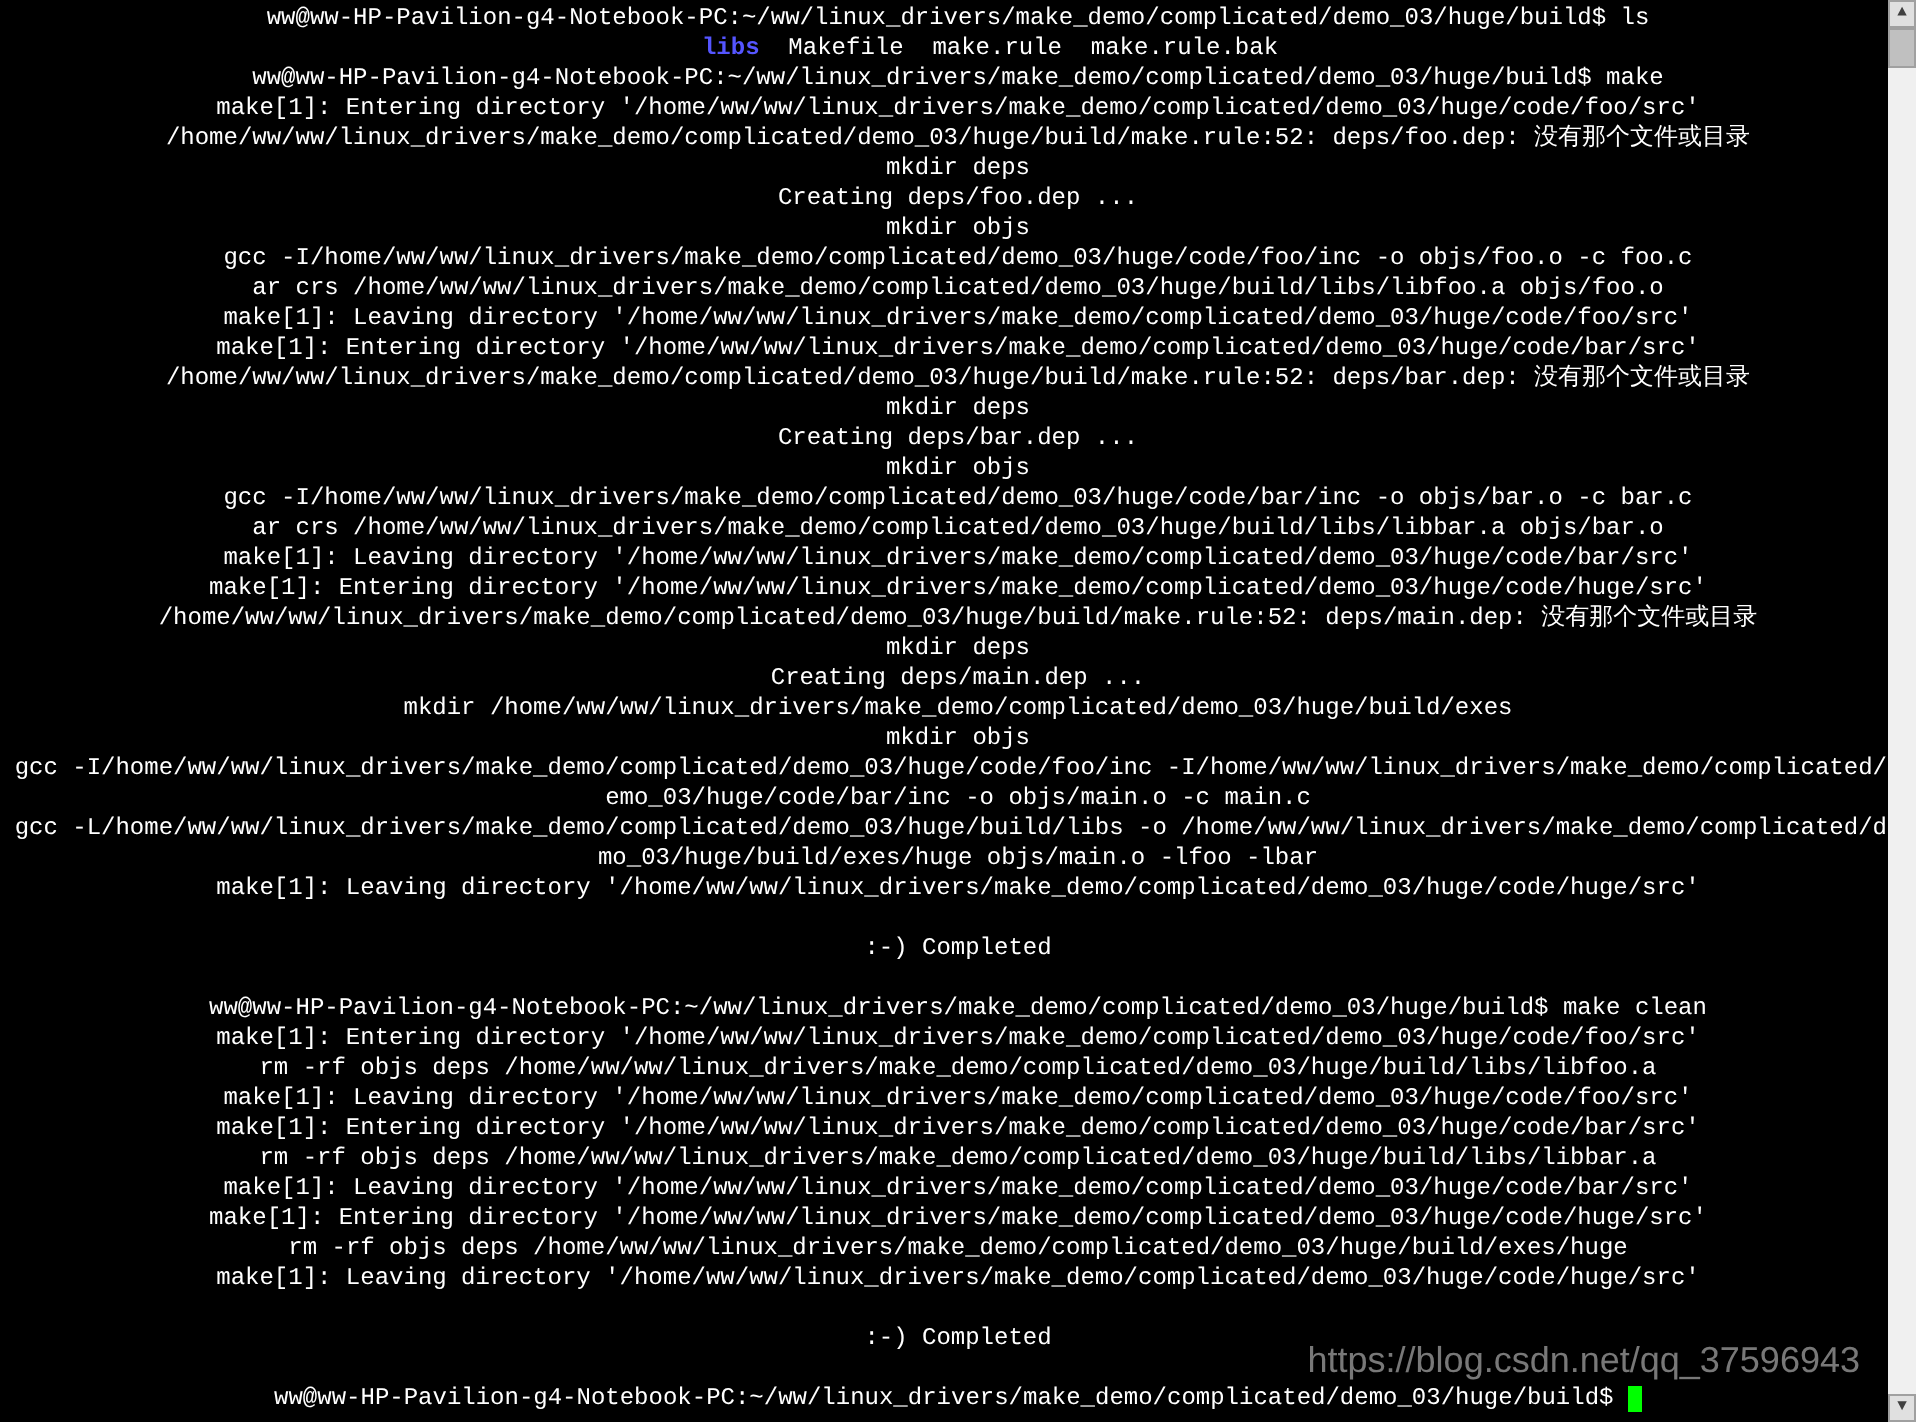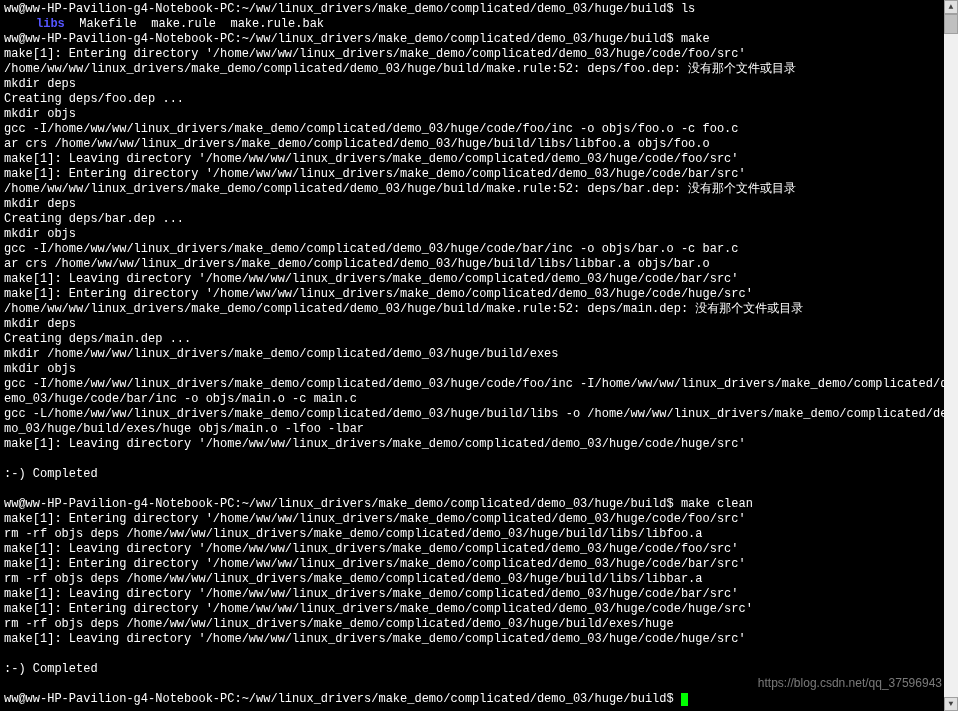--- a/index.html
+++ b/index.html
@@ -19,39 +19,40 @@
       overflow: hidden;
       position: relative;
     }
     .terminal {
       white-space: pre;
       word-break: break-all;
     }
     .line {
       white-space: pre-wrap;
       word-break: break-all;
+      text-align: center;
     }
     .libs {
       color: #5555ff;
       font-weight: bold;
       margin-left: 32px;
     }
     .cursor {
       display: inline-block;
       width: 7px;
       height: 13px;
       background: #00ff00;
       vertical-align: text-bottom;
     }
     .watermark {
       position: absolute;
-      right: 16px;
+      right: 28px;
       bottom: 20px;
       color: rgba(200, 200, 200, 0.6);
-      font-size: 12px;
+      font-size: 18px;
       font-family: Arial, sans-serif;
     }
     .scrollbar {
       position: absolute;
       right: 0;
       top: 0;
       width: 14px;
       height: 100%;
       background: #f0f0f0;
     }

